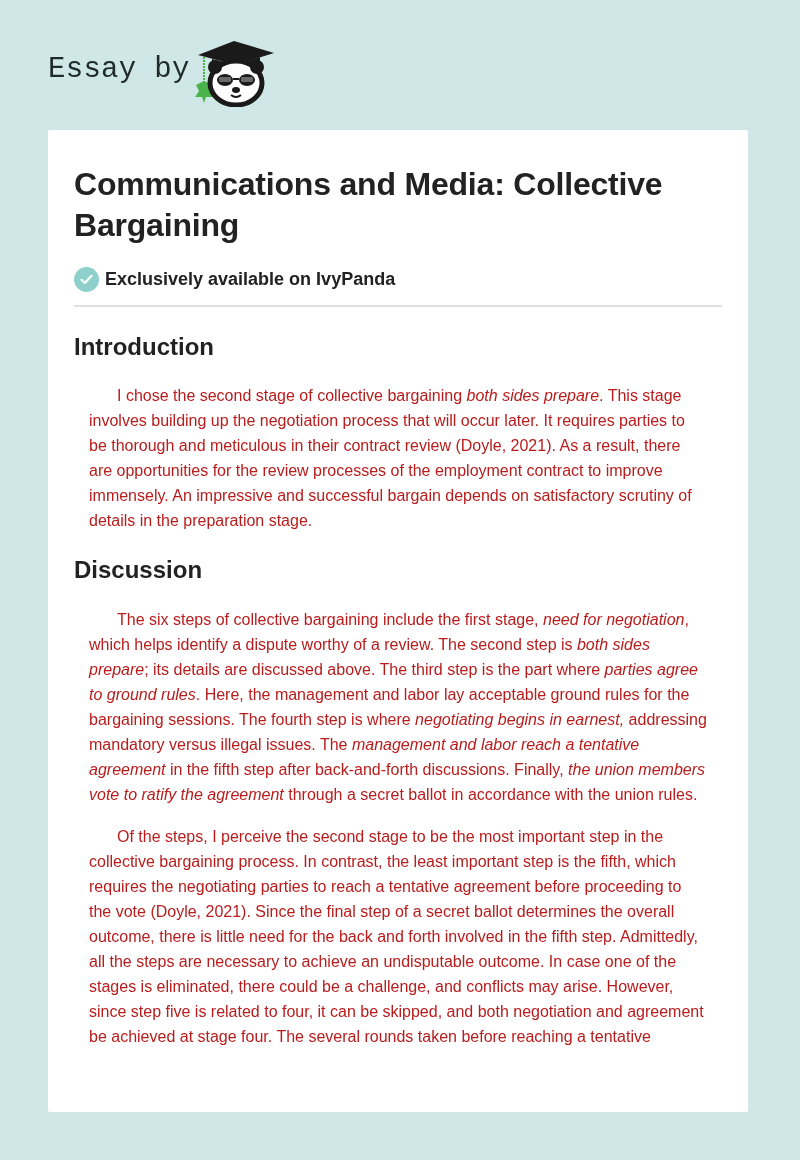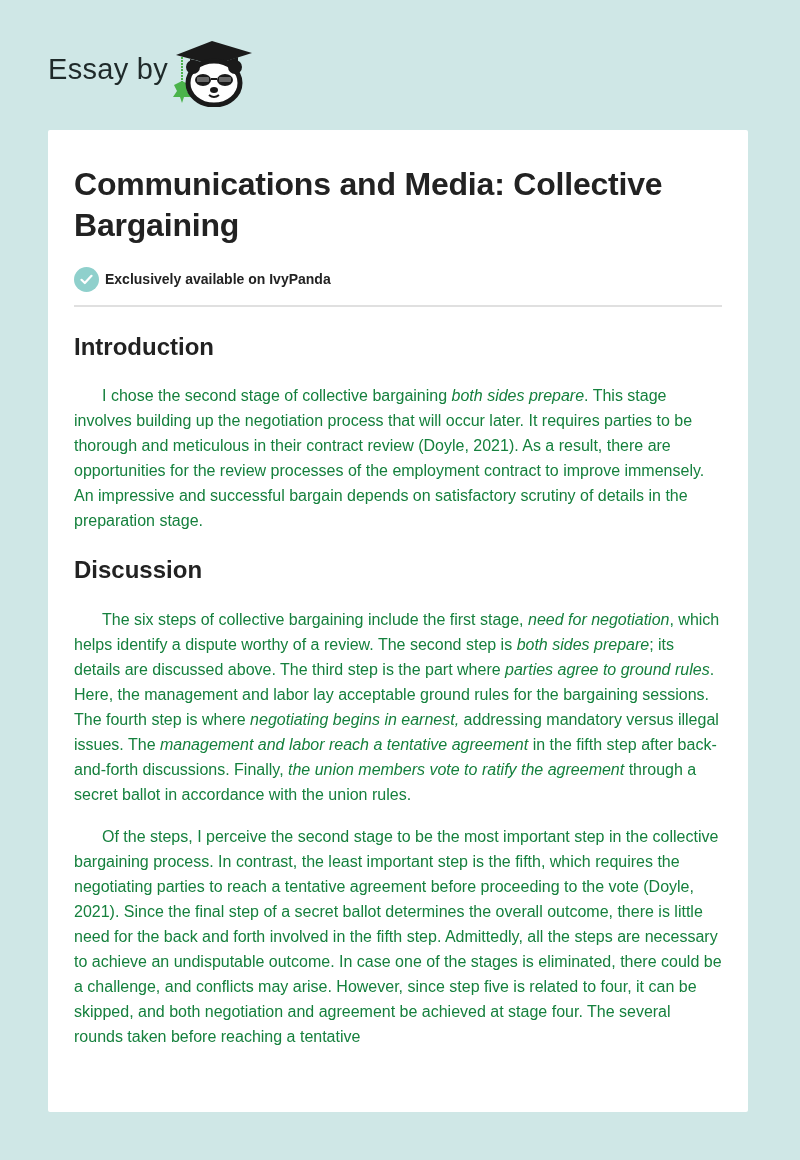--- a/index.html
+++ b/index.html
@@ -17,21 +17,21 @@
   }
   .header {
     position: absolute;
     left: 48px;
     top: 36px;
     height: 70px;
     display: flex;
     align-items: center;
   }
   .essay-by {
-    font-family: Liberation Sans, sans-serif;
+    font-family: Liberation Mono, monospace;
     font-size: 29px;
     color: #1f2a2a;
     letter-spacing: 0.3px;
     margin-right: 0;
     margin-top: -4px;
   }
   .logo-icon {
     width: 88px;
     height: 72px;
     margin-right: 4px;
@@ -82,44 +82,44 @@
     width: 25px;
     height: 25px;
     border-radius: 50%;
     background: #8fd0cc;
     display: flex;
     align-items: center;
     justify-content: center;
     margin-right: 6px;
   }
   .exclusive-text {
-    font-size: 14px;
+    font-size: 18px;
     font-weight: bold;
     color: #222;
   }
   .divider {
     height: 2px;
     background: #e0e0e0;
     margin-top: 13px;
   }
   h2 {
     margin: 0;
     font-size: 24px;
     font-weight: bold;
     color: #222;
     line-height: 34px;
   }
   .h-intro { margin-top: 23px; }
   .h-disc { margin-top: 20px; }
   p {
-    margin: 0;
+    margin: 15px;
     font-size: 16px;
     line-height: 25px;
     text-indent: 28px;
-    color: #15803d;
+    color: #b91c1c;
   }
   .p-intro { margin-top: 19px; }
   .p-disc1 { margin-top: 20px; }
   .p-disc2 { margin-top: 17px; }
   em { font-style: italic; }
 </style>
 </head>
 <body>
 
 <div class="header">

